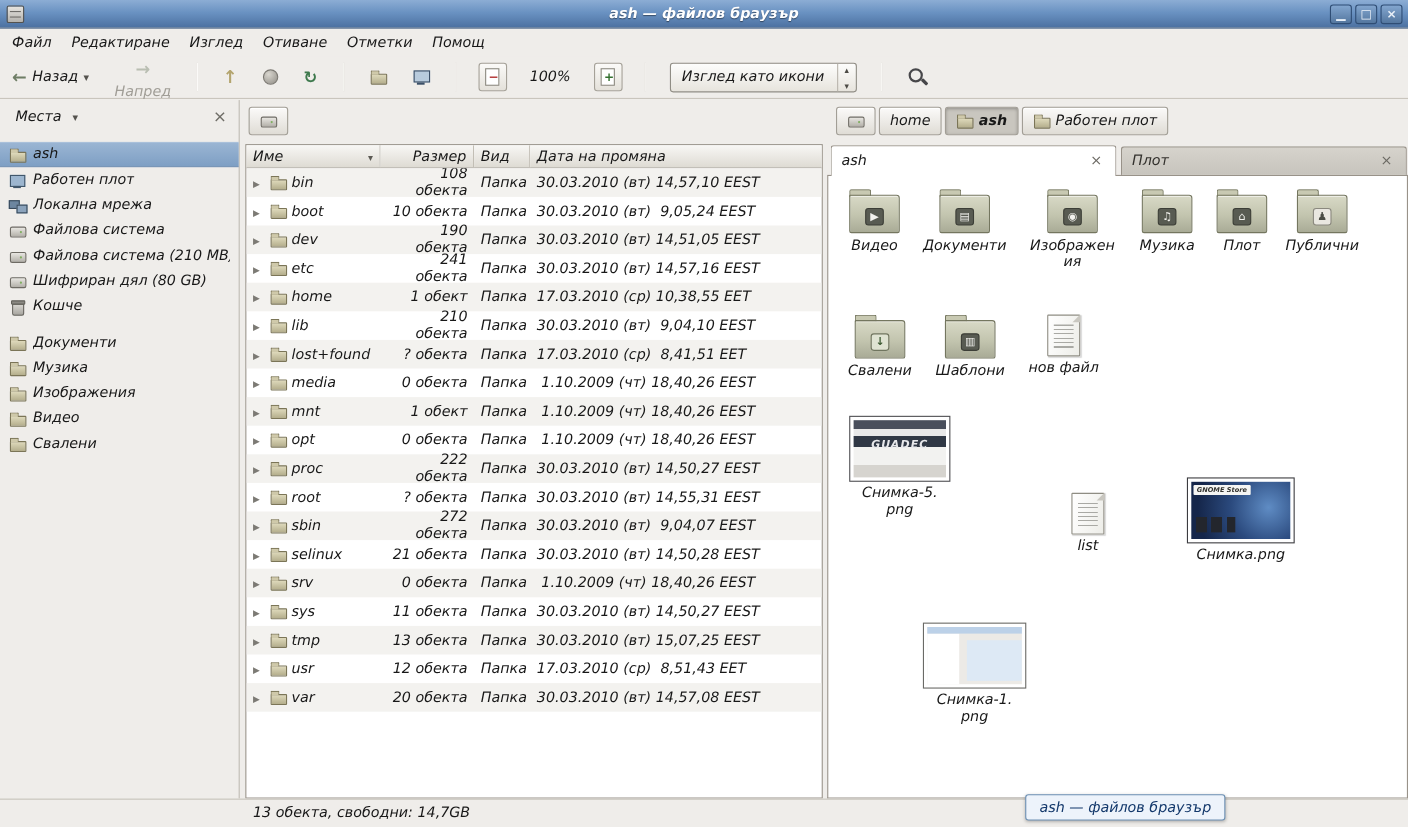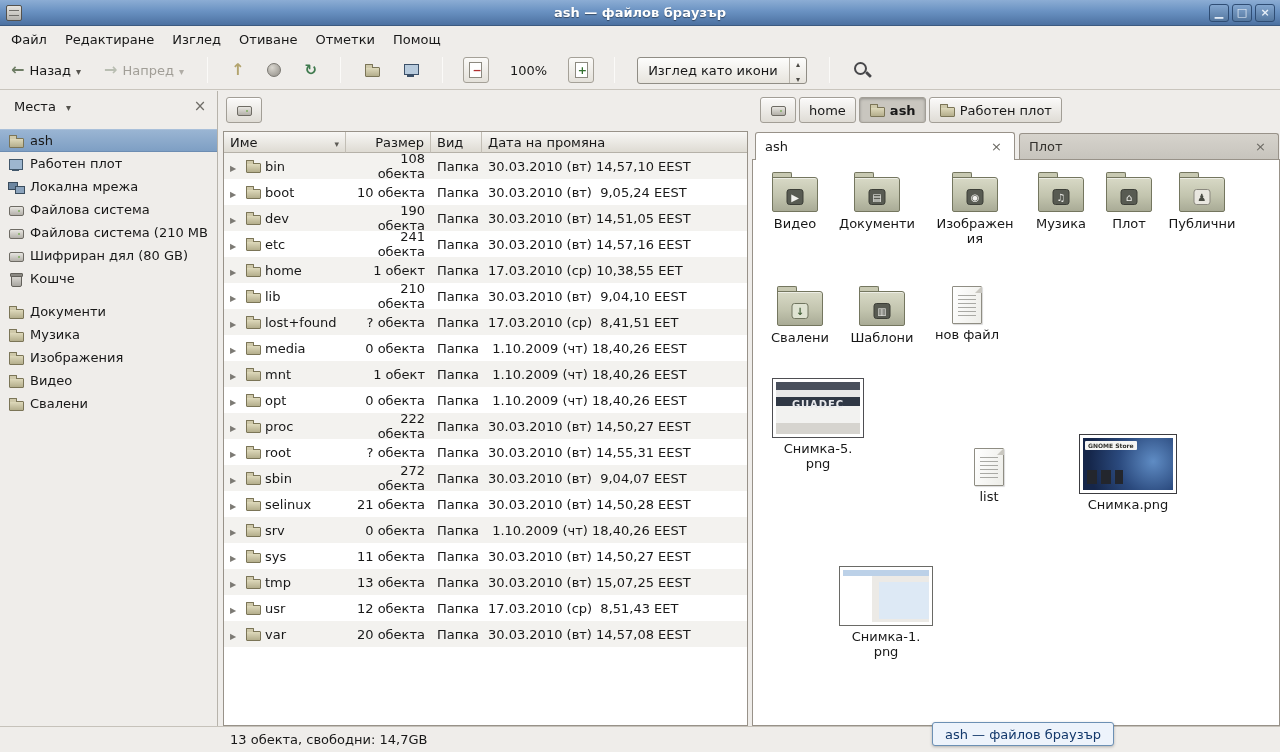--- a/index.html
+++ b/index.html
@@ -1,17 +1,17 @@
 <!DOCTYPE html>
 <html><head>
 <meta charset="utf-8">
 <style>
   * { box-sizing: border-box; margin: 0; padding: 0; }
   body { margin:0; font-family:"DejaVu Sans", sans-serif; font-size:13px; color:#181818; background:#666; }
-  .window { position:relative; width:1280px; height:752px; background:#efedea; overflow:hidden; }
+  .window { position:relative; width:1280px; height:752px; background:#efedea; overflow:hidden;font-style:italic; }
 
   
   .titlebar { position:absolute; left:0; top:0; right:0; height:26px;
     background:linear-gradient(to bottom,#8cadd4 0%,#6a92c2 45%,#4c71a1 100%);
     border-bottom:1px solid #3c5a80; display:flex; align-items:center; }
   .title-text { position:absolute; left:0; right:0; text-align:center; color:#fff; font-weight:bold;
     font-size:13px; text-shadow:0 1px 1px rgba(0,0,0,.45); }
   .win-icon { position:relative; z-index:2; width:16px; height:16px; margin-left:6px;
     background:linear-gradient(#e6e4df,#b4b2ad); border:1px solid #54524e; border-radius:2px; }
   .win-icon::before { content:""; position:absolute; left:2px; right:2px; top:4px; height:1px;
@@ -24,21 +24,21 @@
   .wbtn.close::before { content:"×"; font-weight:bold; }
 
   
   .menubar { position:absolute; top:27px; left:0; right:0; height:24px; display:flex; padding-left:2px; background:#efedea; }
   .menu-item { padding:0 9px; display:flex; align-items:center; }
 
   
   .toolbar { position:absolute; top:51px; left:0; right:0; height:39px; display:flex; align-items:center;
     gap:13px; padding:0 6px; border-bottom:1px solid #c9c5bd; background:#efedea; }
   .tbtn { display:flex; align-items:center; gap:5px; height:30px; padding:0 5px; border-radius:3px; }
-  .tbtn.disabled { color:#a19e97; }
+  .tbtn.disabled { color:#a19e97;flex-direction:column; }
   .tsep { width:1px; height:26px; background:#d2cec6; border-right:1px solid #fbfaf8; margin:0 5px; flex:none; }
   .gl { display:inline-block; line-height:1; }
   .arrow-back::before { content:"←"; color:#6e7d65; font-weight:bold; font-size:16px; }
   .arrow-fwd::before  { content:"→"; color:#b9beb2; font-weight:bold; font-size:16px; }
   .chev::before { content:"▾"; font-size:10px; color:#55534e; }
   .disabled .chev::before { color:#b0ada6; }
   .arrow-up::before { content:"↑"; color:#b3a46e; font-weight:bold; font-size:16px; }
   .reload-ic::before { content:"↻"; color:#3f7a4e; font-weight:bold; font-size:15px; }
   .stop-ic { width:14px; height:14px; border-radius:50%; border:1px solid #7a7771;
     background:radial-gradient(circle at 35% 30%, #d9d6cf, #908d86); }

